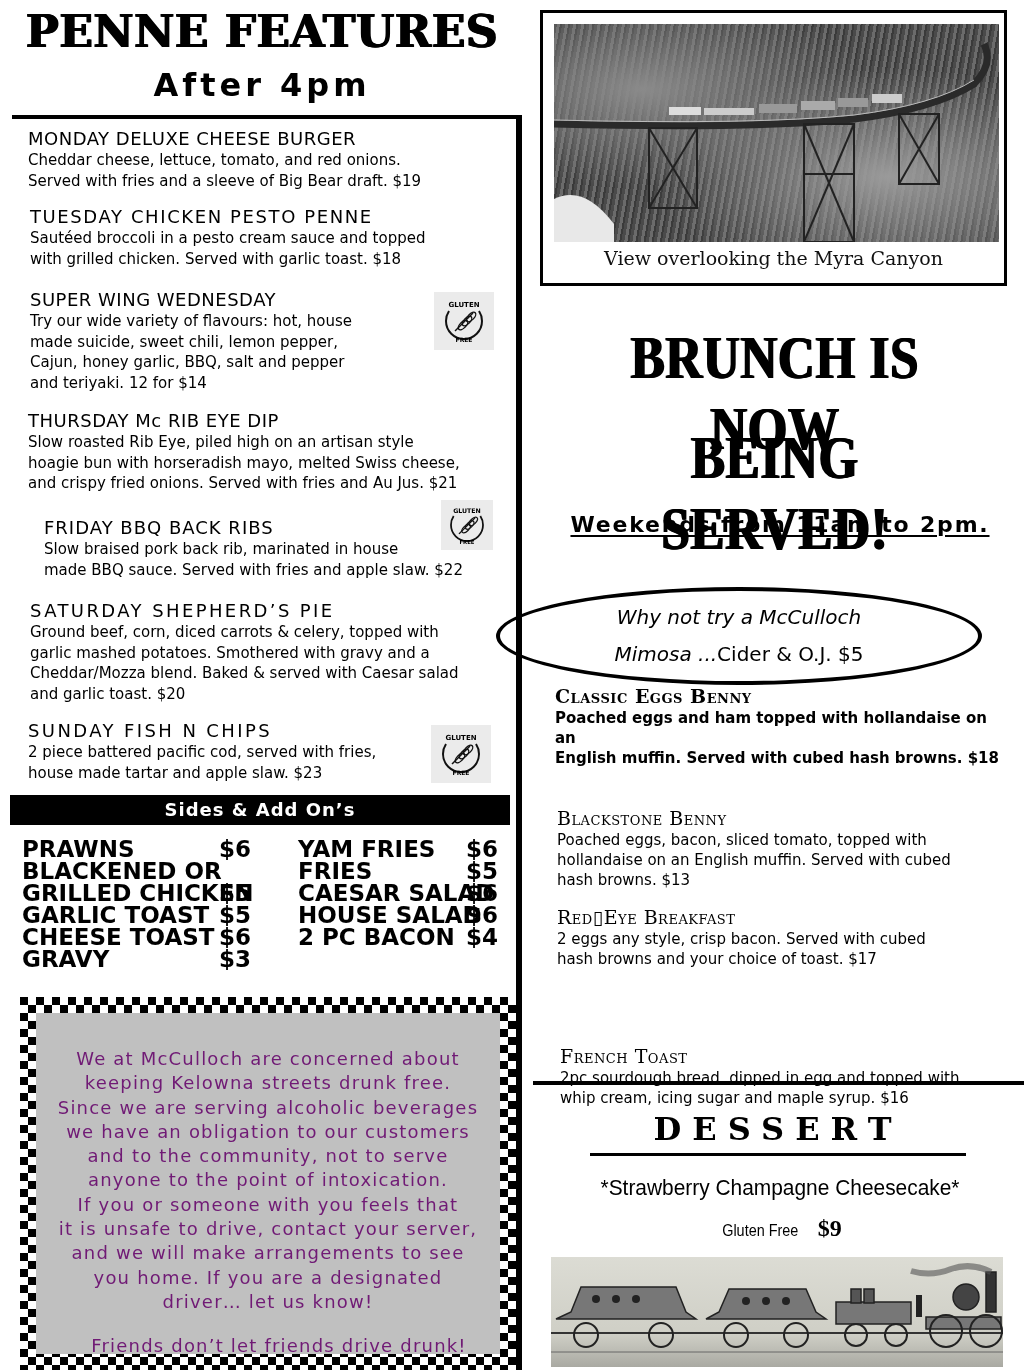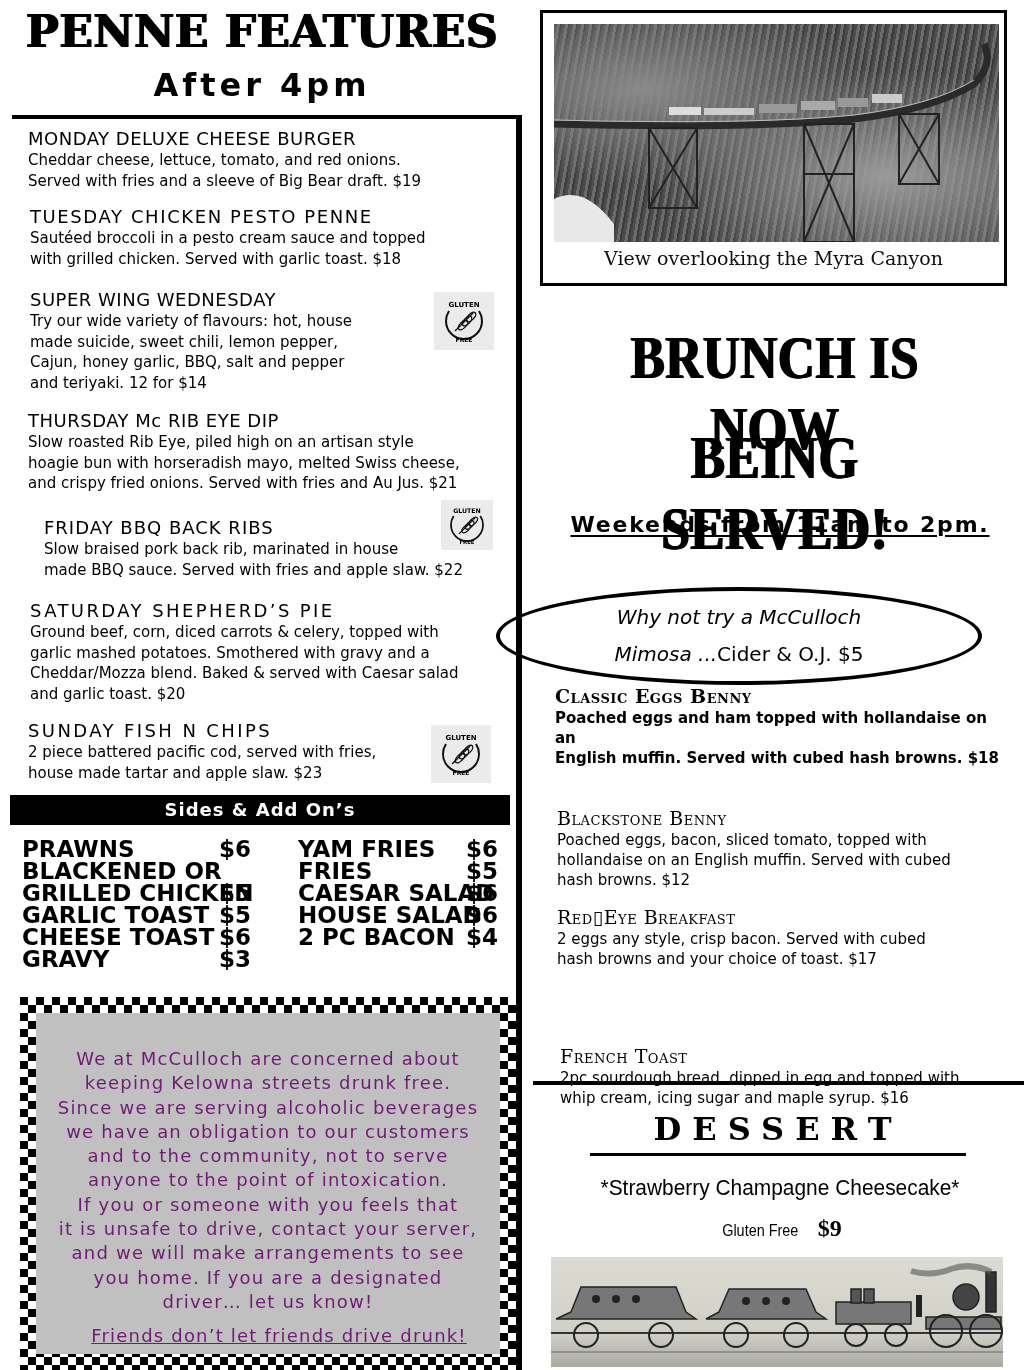--- a/index.html
+++ b/index.html
@@ -50,21 +50,21 @@
       linear-gradient(45deg, #fff 25%, transparent 25%, transparent 75%, #fff 75%),
       linear-gradient(45deg, #fff 25%, transparent 25%, transparent 75%, #fff 75%);
     background-size: 16px 16px; background-position: 0 0, 8px 8px;
   }
   .checker-inner {
     position: absolute; left: 16px; top: 16px; right: 16px; bottom: 16px; background: #c0c0c0;
     text-align: center; font-size: 18px; line-height: 24.3px; letter-spacing: 1.2px; padding-top: 34px;
     color: #701a75;
   }
   .notice-text { white-space: pre-line; display: block; }
-  .notice-tagline { display: block; margin-top: 10px; padding-left: 22px; text-decoration: underline; }
+  .notice-tagline { display: block; margin-top: 20px; padding-left: 22px; }
 
   
   .photo-frame { position: absolute; left: 540px; top: 10px; width: 467px; height: 276px; border: 3px solid #000; background: #fff; }
   .photo {
     position: absolute; left: 11px; top: 11px; width: 445px; height: 218px;
     background:
       radial-gradient(ellipse at 20% 30%, #8a8a8a 0%, transparent 45%),
       radial-gradient(ellipse at 75% 70%, #9a9a9a 0%, transparent 50%),
       repeating-linear-gradient(100deg, #4a4a4a 0 3px, #6b6b6b 3px 6px, #3a3a3a 6px 8px),
       #555;
@@ -329,21 +329,21 @@
 <div class="brunch-item" style="top:684px;font-weight:bold;">
   <div class="brunch-title">Classic Eggs Benny</div>
   <div class="brunch-desc">Poached eggs and ham topped with hollandaise on an
 English muffin. Served with cubed hash browns. $18</div>
 </div>
 
 <div class="brunch-item" style="top:806px; left:557px;">
   <div class="brunch-title">Blackstone Benny</div>
   <div class="brunch-desc">Poached eggs, bacon, sliced tomato, topped with
 hollandaise on an English muffin. Served with cubed
-hash browns. $12</div>
+hash browns. $13</div>
 </div>
 
 <div class="brunch-item" style="top:905px; left:557px;">
   <div class="brunch-title">Red▯Eye Breakfast</div>
   <div class="brunch-desc">2 eggs any style, crisp bacon. Served with cubed
 hash browns and your choice of toast. $17</div>
 </div>
 
 <div class="brunch-item" style="top:1044px; left:560px;">
   <div class="brunch-title">French Toast</div>

